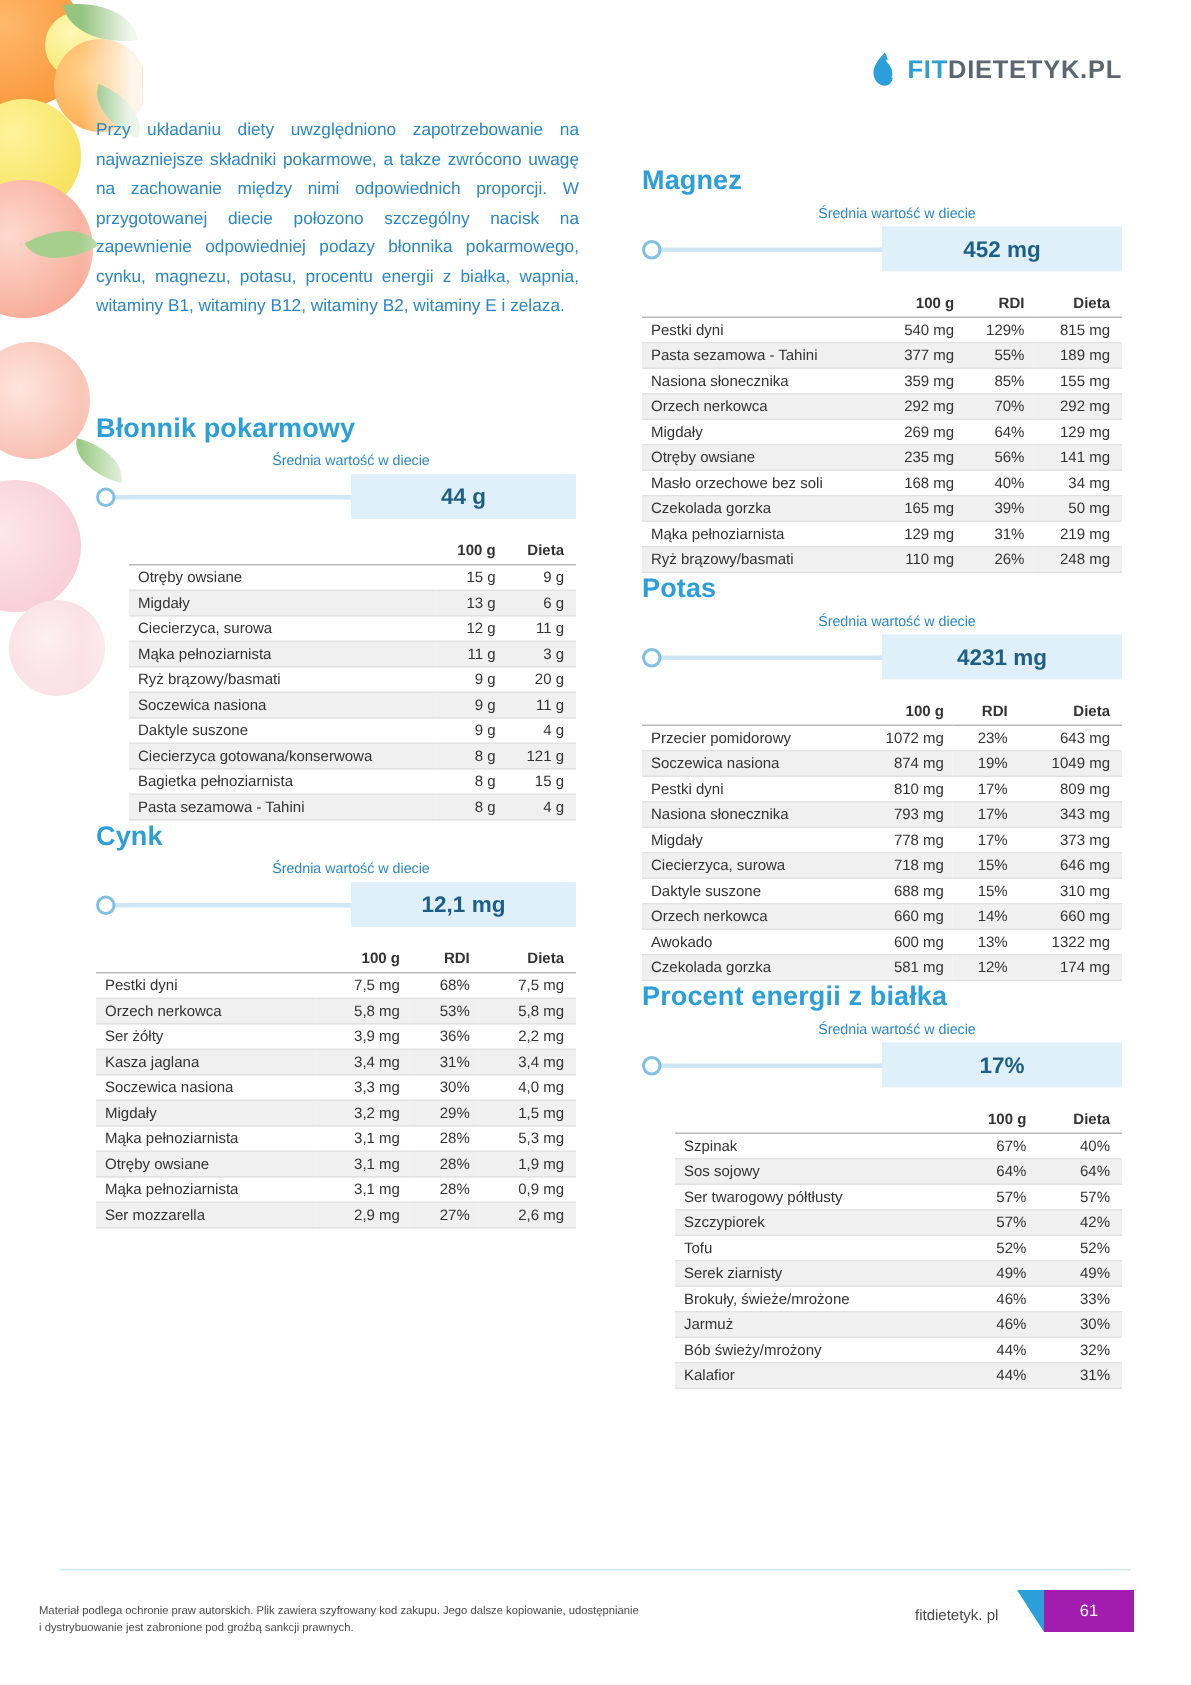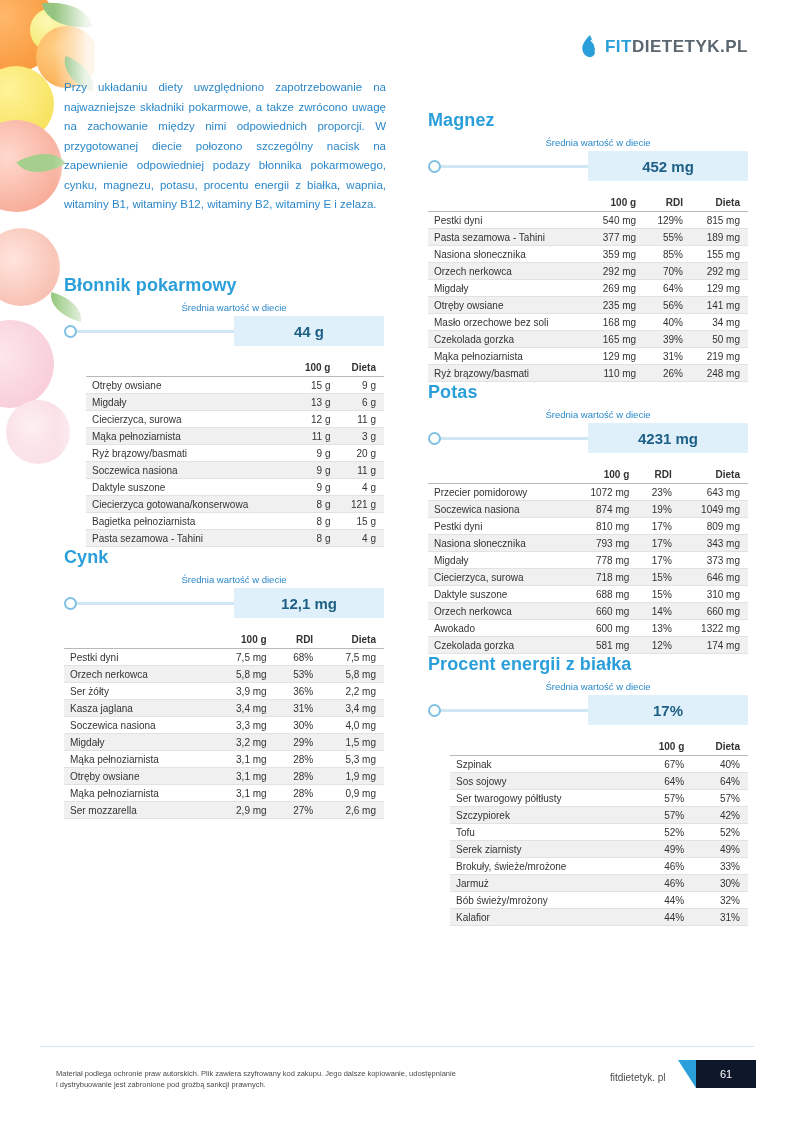--- a/index.html
+++ b/index.html
@@ -206,21 +206,21 @@
     position: absolute;
     left: 40px;
     right: 40px;
     top: 1046px;
     height: 1px;
     background: #cfe6f5;
     z-index: 3;
   }
   .footer-note {
     position: absolute;
-    left: 56px;
+    left: 26px;
     top: 1068px;
     width: 400px;
     font-size: 7.5px;
     line-height: 11px;
     color: #4a4a4a;
     z-index: 3;
   }
   .footer-site {
     position: absolute;
     left: 610px;
@@ -228,21 +228,21 @@
     font-size: 10px;
     color: #4a4a4a;
     z-index: 3;
   }
   .footer-page {
     position: absolute;
     left: 696px;
     top: 1060px;
     width: 60px;
     height: 28px;
-    background: #0f172a;
+    background: #a21caf;
     color: #ffffff;
     font-size: 11px;
     display: flex;
     align-items: center;
     justify-content: center;
     z-index: 3;
   }
   .footer-page-notch {
     position: absolute;
     left: 678px;

